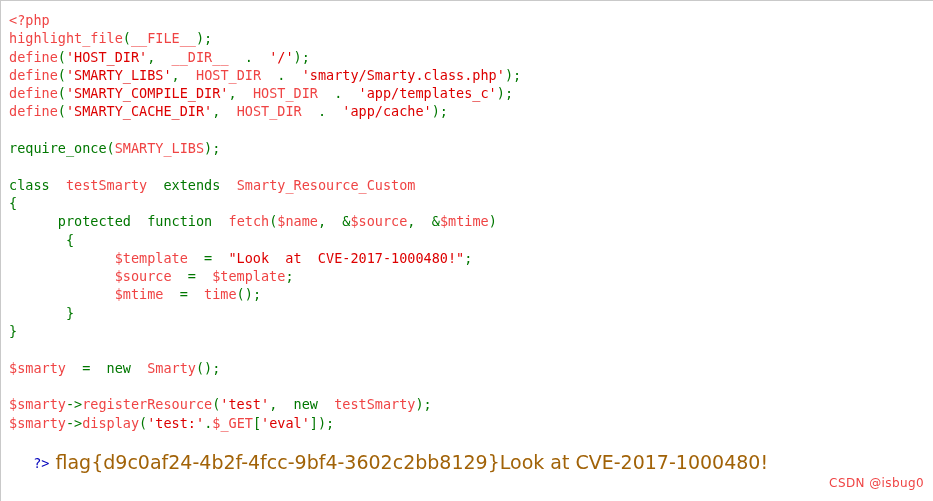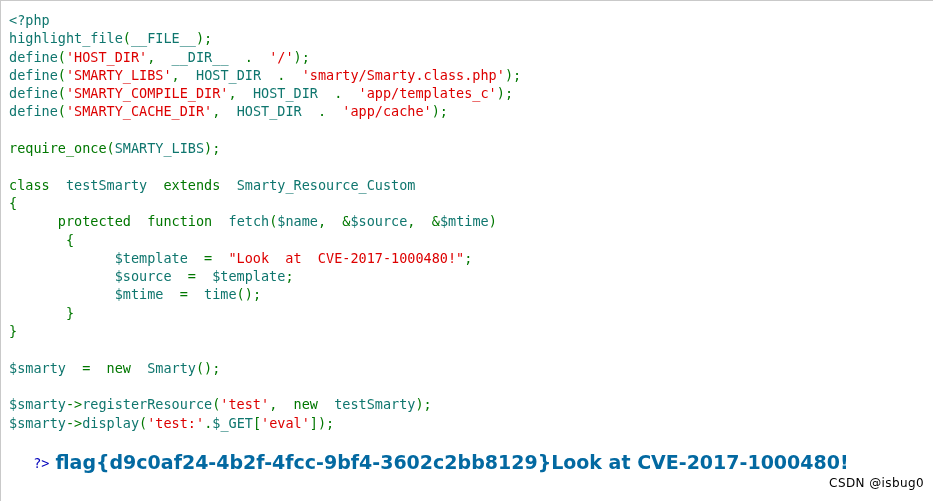--- a/index.html
+++ b/index.html
@@ -29,21 +29,21 @@
     line-height: 18.3px;
     white-space: pre;
     letter-spacing: 0px;
     -webkit-font-smoothing: none;
   }
   #code-block .ln {
     display: block;
     min-height: 18.3px;
     white-space: pre;
   }
-  .c-blue  { color: #0f766e; }
+  .c-blue  { color: #ef4444; }
   .c-green { color: #007700; }
   .c-red   { color: #DD0000; margin-top: 28px; }
 
   
   #output-line {
     position: absolute;
     left: 8px;
     top: 425px;
     font-family: "DejaVu Sans", "Liberation Sans", sans-serif;
     font-size: 19px;
@@ -51,32 +51,31 @@
     color: #000000;
     white-space: pre;
   }
   #output-line .php-close {
     font-family: "DejaVu Sans Mono", "Liberation Mono", monospace;
     font-size: 13.5px;
     color: #0000BB;
     vertical-align: 1px;
   }
   #output-line .out-text {
-    color: #0369a1;
-    font-weight: bold;
+    color: #a16207;
   }
 
   
   #watermark {
     position: absolute;
     right: 9px;
     bottom: 11px;
     font-family: "DejaVu Sans", "Liberation Sans", sans-serif;
     font-size: 12px;
-    color: #000000;
+    color: #ef4444;
     letter-spacing: 0.4px;
     white-space: pre;
     user-select: none;
   }
 </style>
 </head>
 <body>
 
 <div id="page">
 

